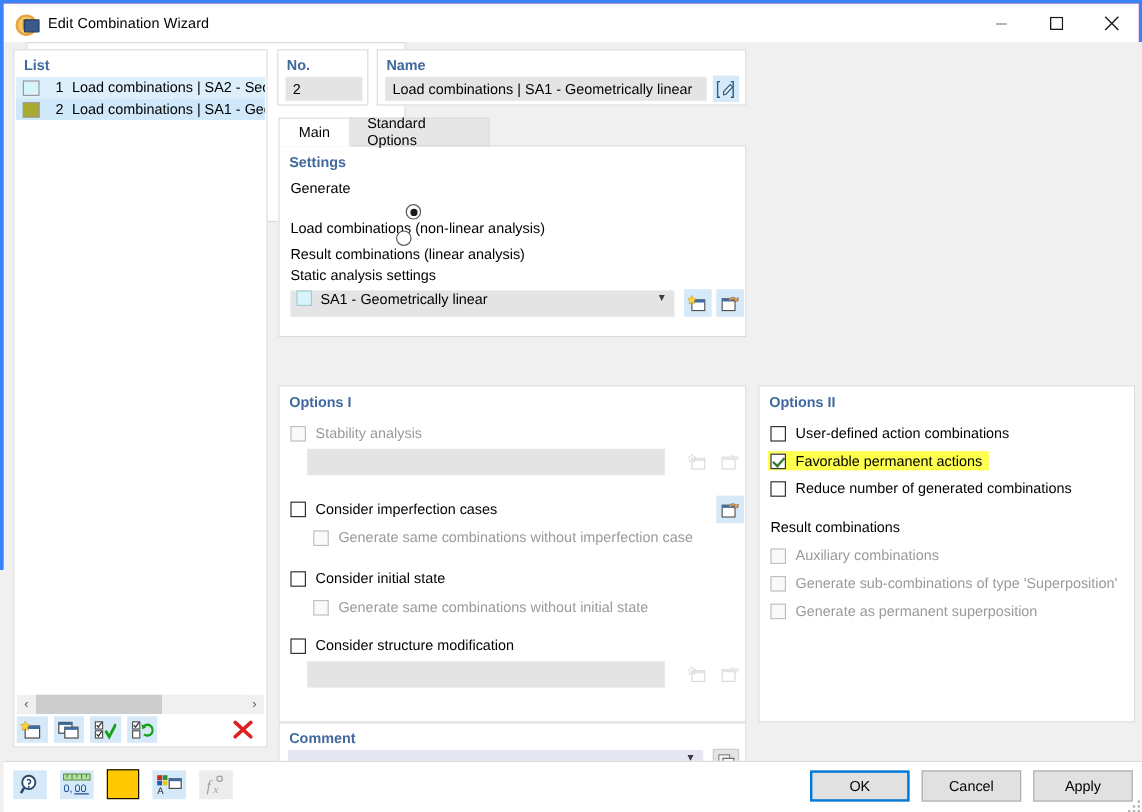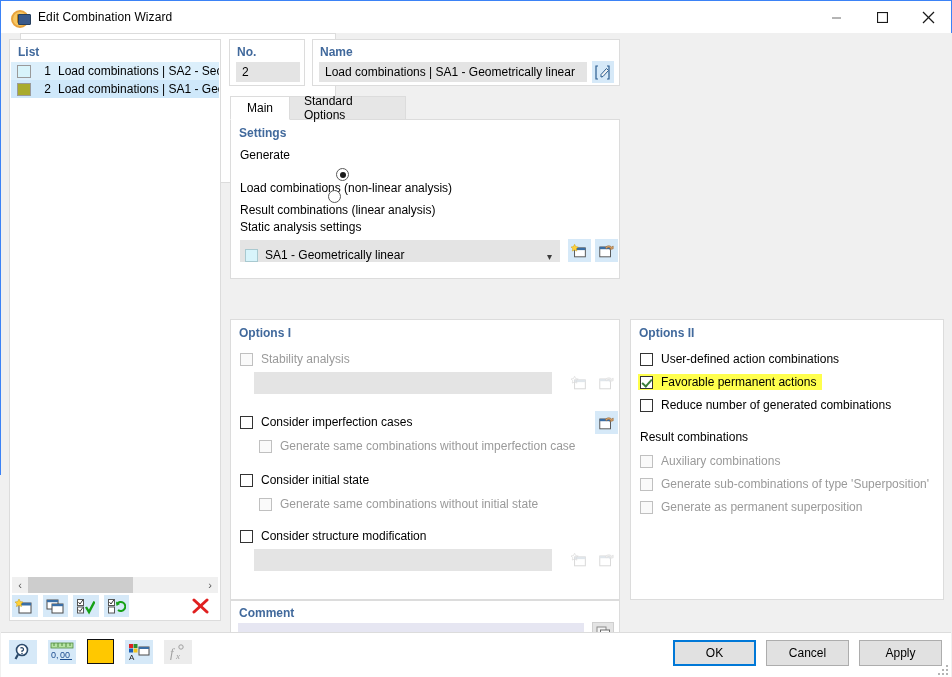--- a/index.html
+++ b/index.html
@@ -2,21 +2,21 @@
 <html><head>
 <meta charset="utf-8">
 <style>
   html,body{margin:0;padding:0;}
   body{
     width:952px;height:677px;overflow:hidden;
     font-family:"Liberation Sans", sans-serif;
     font-size:12px;color:#000;background:#f0f0f0;
     -webkit-font-smoothing:antialiased;
   }
-  .window{position:relative;width:952px;height:475px;background:#be185d;box-sizing:border-box;border:1px solid #3b82f6;}
+  .window{position:relative;width:952px;height:475px;background:#be185d;box-sizing:border-box;border:3px solid #3b82f6;}
 
   
   .titlebar{height:32px;background:#ffffff;display:flex;align-items:center;position:relative;}
   .title-icon{width:20px;height:20px;margin-left:9px;margin-right:8px;position:relative;flex:0 0 auto;}
   .title-icon .ring{position:absolute;left:1px;top:3px;width:14px;height:14px;border-radius:50%;border:2px solid #e8a33d;background:#f7c762;}
   .title-icon .ring:after{content:"";position:absolute;left:4px;top:2px;width:5px;height:9px;background:#b9801f;border-radius:1px;}
   .title-icon .tag{position:absolute;left:8px;top:7px;width:11px;height:9px;background:#3a5a8c;border:1px solid #27405f;border-radius:1px;}
   .title-text{font-size:12px;color:#000;letter-spacing:0.1px;}
   .wincontrols{position:absolute;right:0;top:0;display:flex;height:32px;}
   .wc{width:46px;height:32px;display:flex;align-items:center;justify-content:center;}
@@ -71,21 +71,21 @@
   .tab.active{background:#fff;border:1px solid #dcdcdc;border-bottom:1px solid #fff;z-index:2;}
   .tab.inactive{background:#e6e6e6;border:1px solid #dcdcdc;z-index:1;}
 
   
   #settings-panel{left:229px;top:86px;width:390px;height:160px;}
   #settings-title{left:8px;top:6px;}
   .sublabel{position:absolute;font-size:12px;color:#000;}
   .radio-row{position:absolute;display:flex;align-items:center;font-size:12px;flex-direction:column;}
   .radio{width:13px;height:13px;border-radius:50%;border:1px solid #5a5a5a;background:#fff;margin-right:7px;position:relative;box-sizing:border-box;flex:0 0 auto;}
   .radio.on:after{content:"";position:absolute;left:2.5px;top:2.5px;width:6px;height:6px;border-radius:50%;background:#1a1a1a;}
-  .combo{position:absolute;background:#e4e4e4;display:flex;align-items:flex-end;box-sizing:border-box;font-size:12px;}
+  .combo{position:absolute;background:#e4e4e4;display:flex;align-items:flex-start;box-sizing:border-box;font-size:12px;}
   .combo .cswatch{width:13px;height:13px;background:#d8f4fb;border:1px solid #a9c9d0;margin-left:5px;margin-right:7px;box-sizing:border-box;flex:0 0 auto;}
   .combo .carrow{margin-left:auto;margin-right:8px;color:#3c3c3c;font-size:10px;}
   .icon-btn{position:absolute;width:23px;height:23px;background:#d6e9f8;display:flex;align-items:center;justify-content:center;box-sizing:border-box;}
   .icon-btn.dis{background:transparent;}
 
   #options1-panel{left:229px;top:286px;width:390px;height:281px;}
   #options1-title{left:8px;top:6px;}
   #options2-panel{left:629px;top:286px;width:314px;height:281px;}
   #options2-title{left:8px;top:6px;}
   #preview-panel{left:629px;top:130px;width:314px;height:148px;border:1px solid #dcdcdc;background:#fff;}

